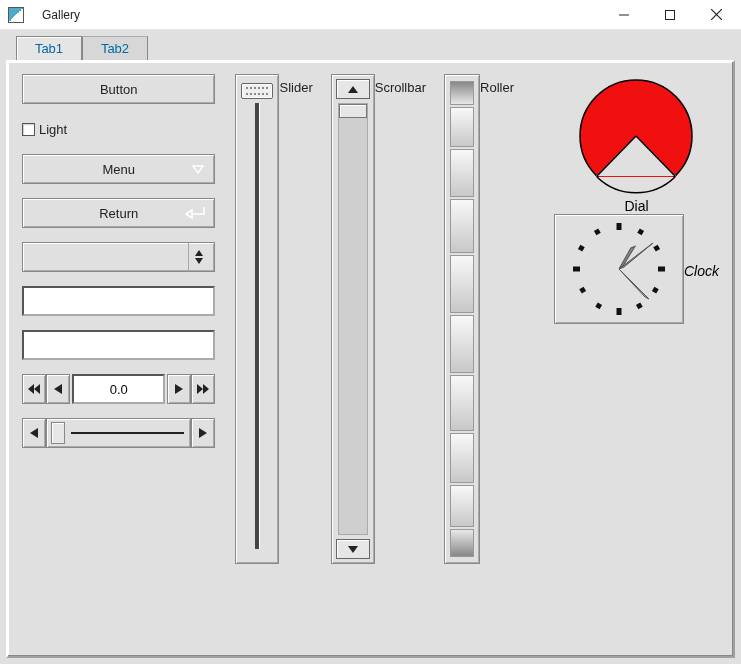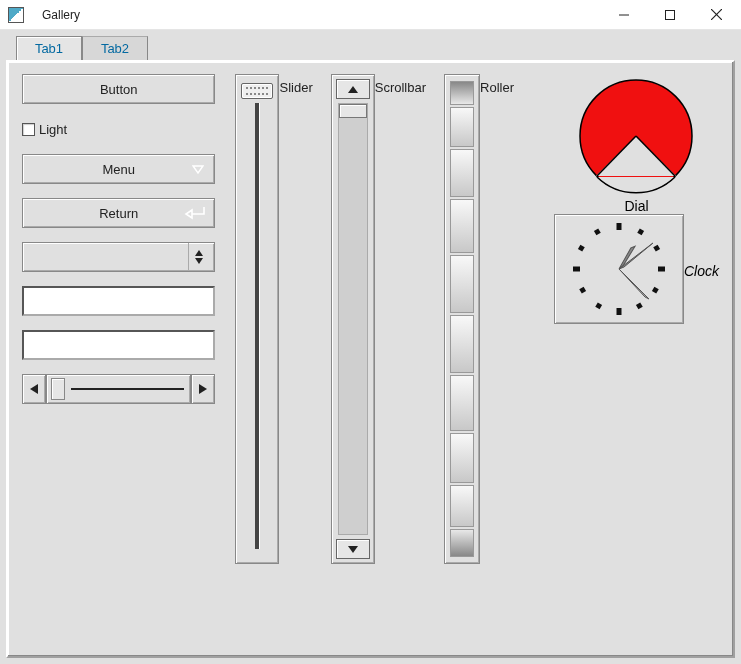--- a/index.html
+++ b/index.html
@@ -169,20 +169,45 @@
             <svg width="8" height="6">
                 <polygon points="0,0 8,0 4,6" fill="#222"></polygon>
               </svg>
           </div>
         </div>
 
         <input class="textin" type="text" value="" style="">
 
         <input class="textin2" type="text" value="" style="">
 
+        <div class="counter">
+          <div class="cbtn btn3d">
+            <svg width="12" height="10">
+                <polygon points="6,0 6,10 0,5" fill="#222"></polygon>
+                <polygon points="12,0 12,10 6,5" fill="#222"></polygon>
+              </svg>
+          </div>
+          <div class="cbtn btn3d">
+            <svg width="8" height="10">
+                <polygon points="8,0 8,10 0,5" fill="#222"></polygon>
+              </svg>
+          </div>
+          <div class="cval">0.0</div>
+          <div class="cbtn btn3d">
+            <svg width="8" height="10">
+                <polygon points="0,0 0,10 8,5" fill="#222"></polygon>
+              </svg>
+          </div>
+          <div class="cbtn btn3d">
+            <svg width="12" height="10">
+                <polygon points="0,0 0,10 6,5" fill="#222"></polygon>
+                <polygon points="6,0 6,10 12,5" fill="#222"></polygon>
+              </svg>
+          </div>
+        </div>
 
         <div class="hslider">
           <div class="hbtn btn3d">
             <svg width="8" height="10">
                 <polygon points="8,0 8,10 0,5" fill="#222"></polygon>
               </svg>
           </div>
           <div class="track">
             <div class="line"></div>
             <div class="thumb"></div>

